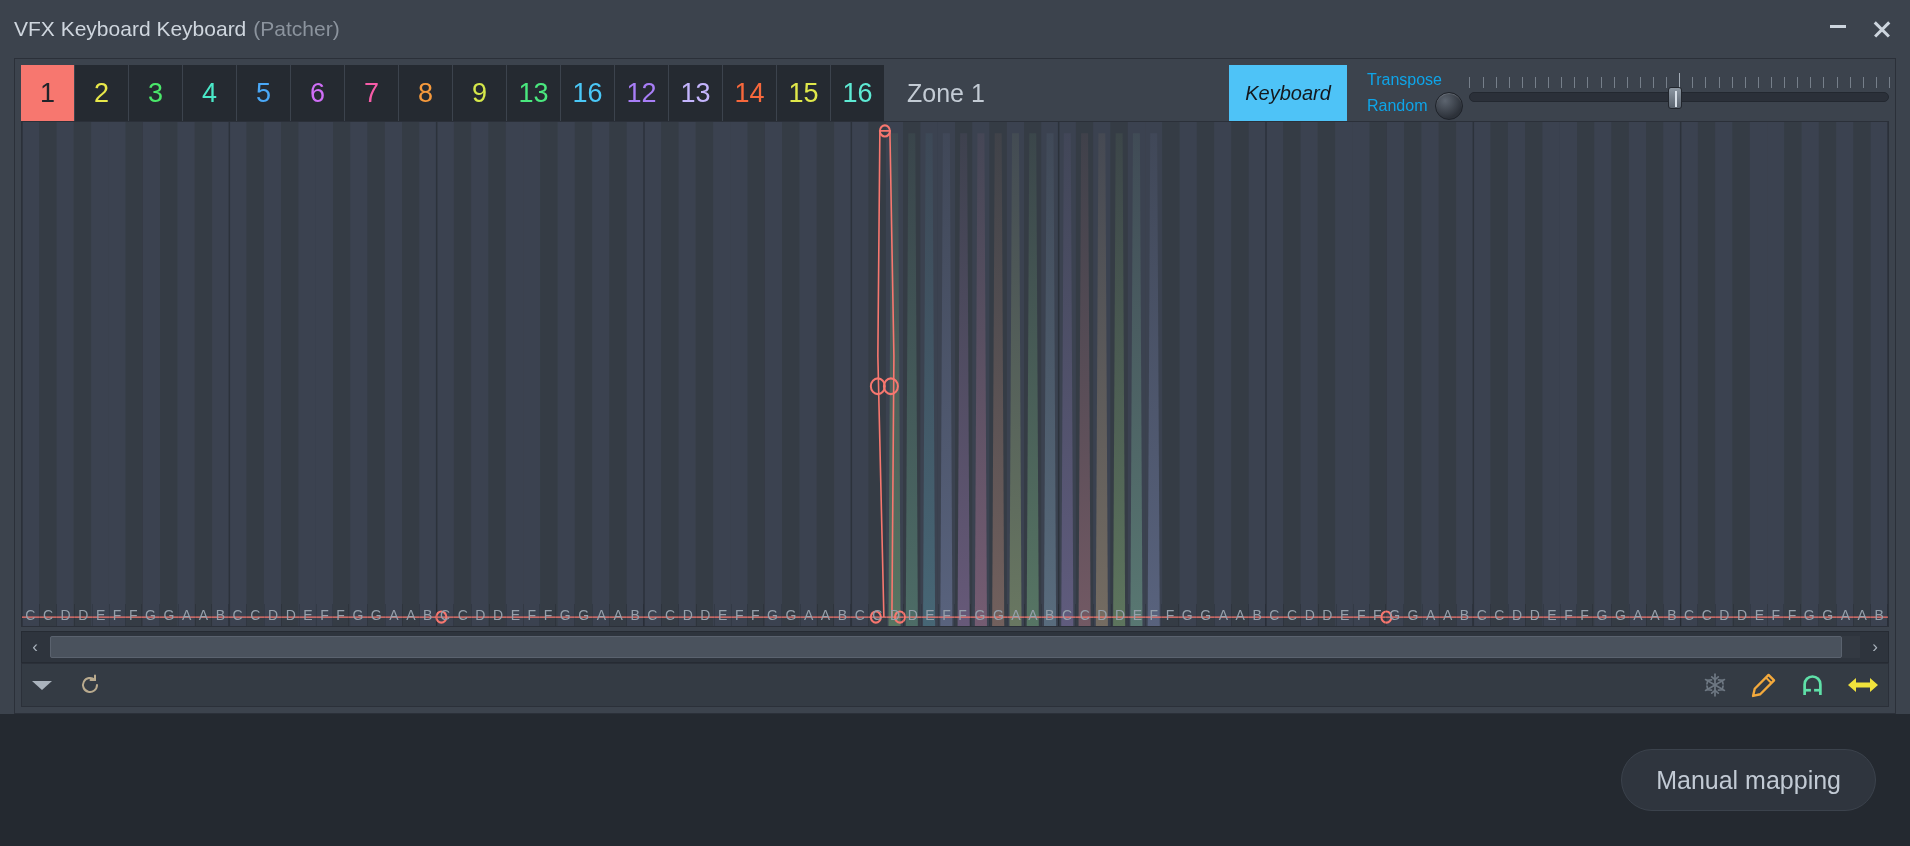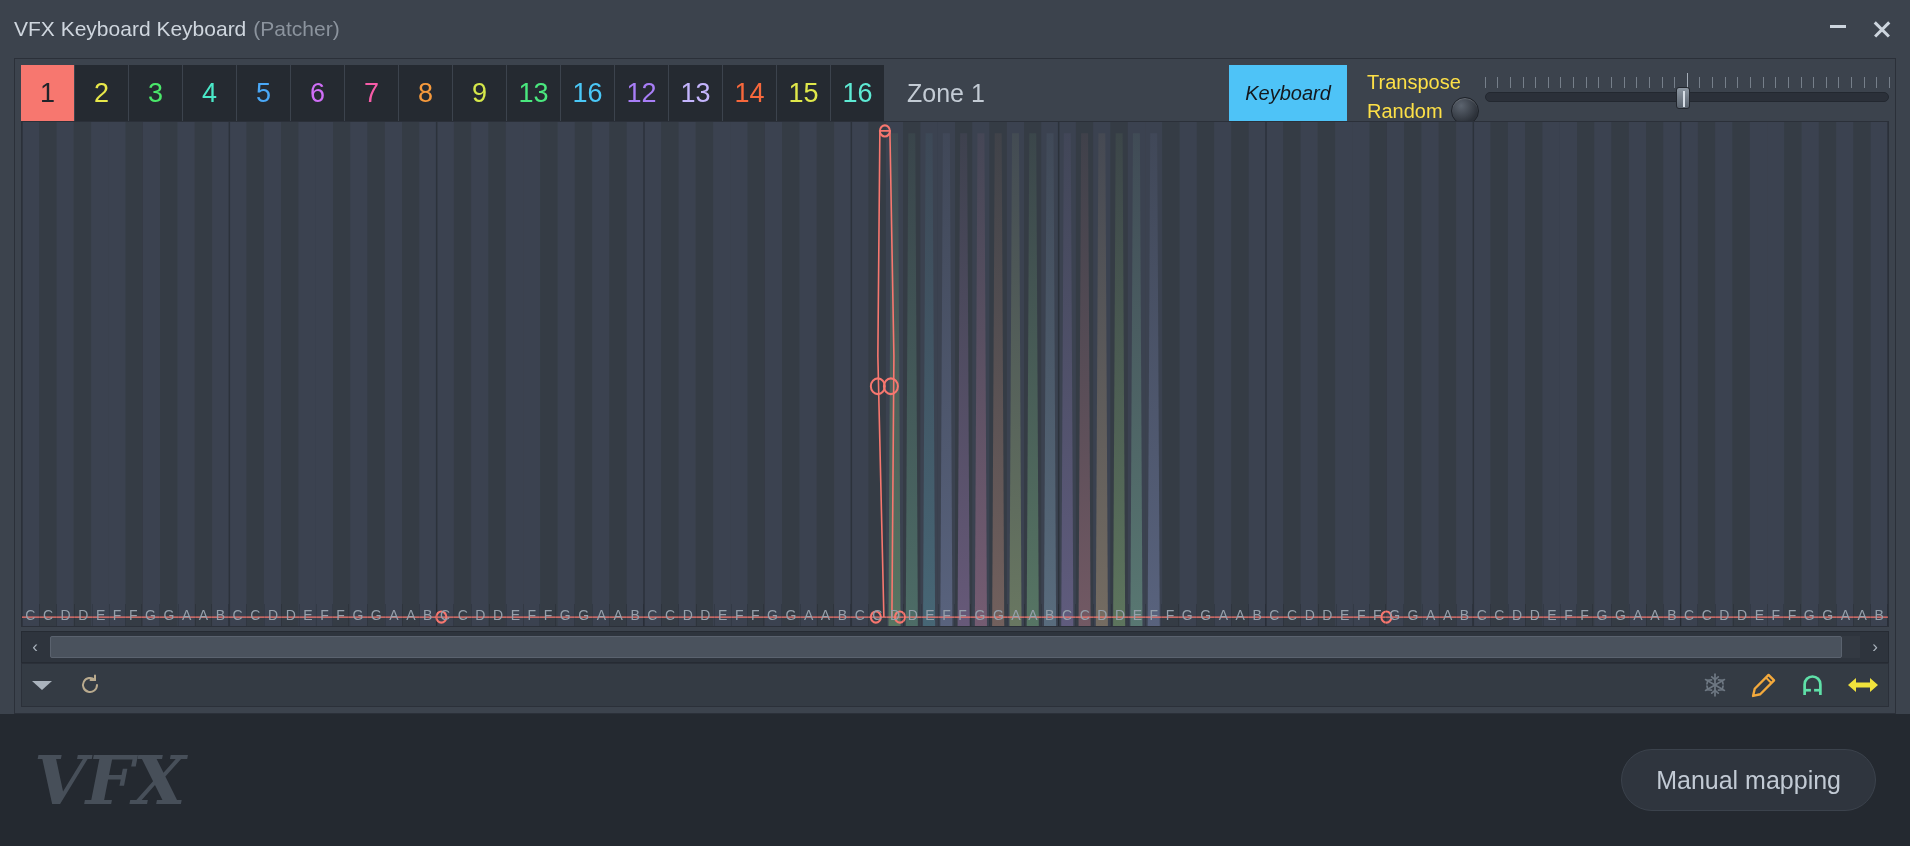--- a/index.html
+++ b/index.html
@@ -95,21 +95,21 @@
     border-right: 2px solid #3c434d;
   }
   .mode-btn.active { background: #4ec3f7; color: #14181d; }
   #transpose-block {
     display: flex; align-items: flex-start;
     padding-left: 18px; padding-top: 2px;
     width: 540px;
   }
   #transpose-labels { display: flex; flex-direction: column; gap: 3px; padding-top: 4px; }
   .tp-row { display: flex; align-items: center; gap: 8px; }
-  .tp-text { font-size: 20px; color: #fde047; text-align: right; }
+  .tp-text { font-size: 16px; color: #0ea5e9; text-align: right; }
   #random-knob {
     width: 28px; height: 28px; border-radius: 50%;
     background: radial-gradient(circle at 35% 30%, #5c646f, #2c3139 70%);
     border: 1px solid #1e2229;
     box-shadow: inset 0 1px 1px rgba(255,255,255,0.18);
     cursor: pointer;
   }
   #transpose-slider-wrap {
     flex: 1; padding-left: 6px; padding-top: 6px;
     position: relative;
@@ -708,17 +708,16 @@
           <svg width="30" height="26" viewBox="0 0 30 24" fill="#f0e23c">
             <polygon points="0,12 8,5 8,9.4 22,9.4 22,5 30,12 22,19 22,14.6 8,14.6 8,19"></polygon>
           </svg>
         </span>
       </div>
     </div>
   </div>
 
   <div id="footer">
     <div id="brand">
-      <span id="brand-vfx">VFX</span>
     </div>
     <div id="manual-mapping">Manual mapping</div>
   </div>
 </div>
 
 </body></html>

